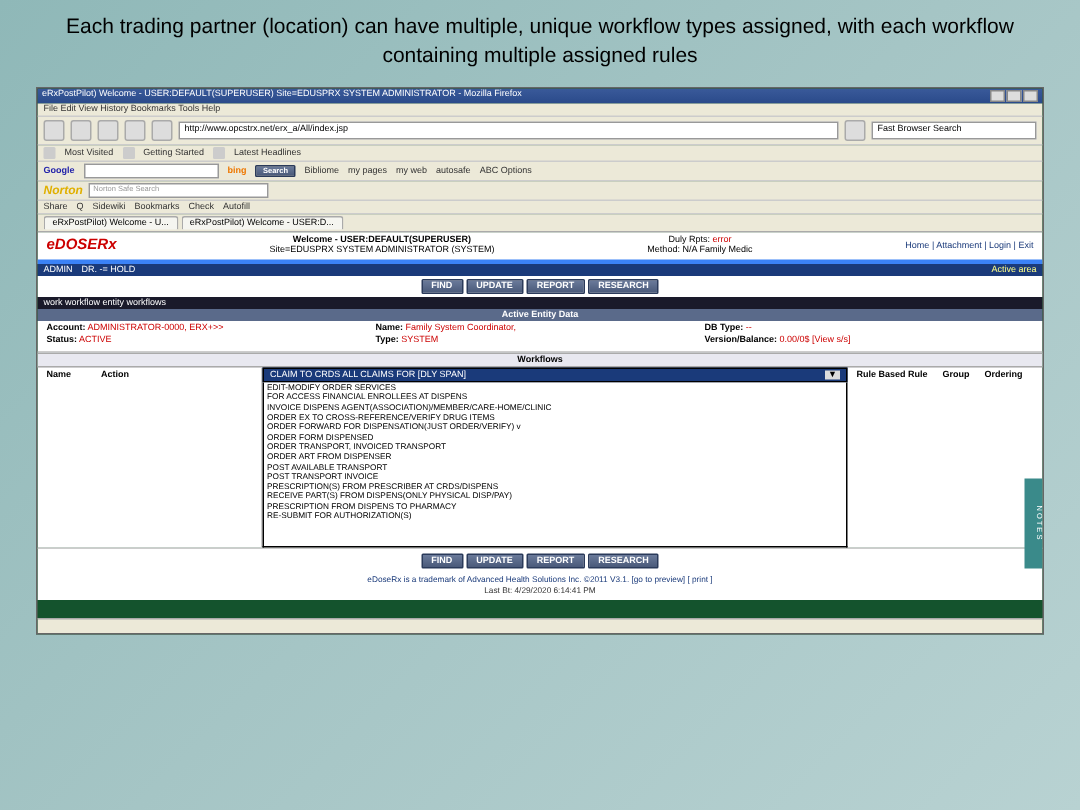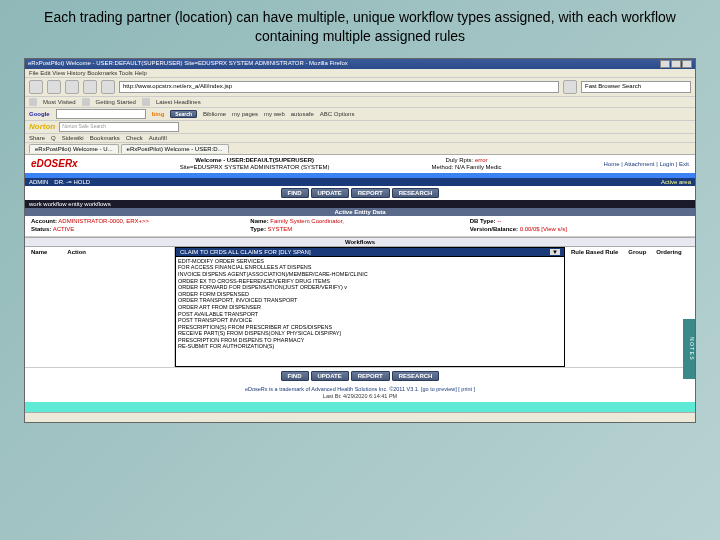--- a/index.html
+++ b/index.html
@@ -12,21 +12,21 @@
   }
   .slide-title {
     text-align: center;
     font-size: 14px;
     color: #000;
     padding: 8px 40px 8px 40px;
     line-height: 1.35;
   }
   .screenshot-frame {
     margin: 4px 24px 0 24px;
-    background: #5eead4;
+    background: #14532d;
     border: 1px solid #666;
     height: 365px;
     overflow: hidden;
     font-size: 6px;
     position: relative;
   }
   
   .titlebar {
     background: linear-gradient(#3a5a9a, #2a4a8a);
     color: #fff;
@@ -99,21 +99,21 @@
     font-size: 6px;
   }
   .tab { background: #f5f5f0; border: 1px solid #aaa; border-bottom: none; padding: 1px 5px; border-radius: 2px 2px 0 0; }
   
   .app-header {
     display: flex;
     justify-content: space-between;
     align-items: center;
     padding: 2px 6px;
     background: #fff;
-    border-bottom: 5px solid #3b82f6;
+    border-bottom: 3px solid #3b82f6;
   }
   .app-logo { color: #cc0000; font-weight: bold; font-size: 10px; font-style: italic; }
   .app-header-center { font-size: 6px; text-align: center; line-height: 1.2; }
   .app-header-center b { font-weight: bold; }
   .app-header-right { font-size: 6px; color: #1a3a7a; }
   .nav-strip {
     background: #1a3a7a;
     color: #fff;
     padding: 1px 4px;
     font-size: 6px;

